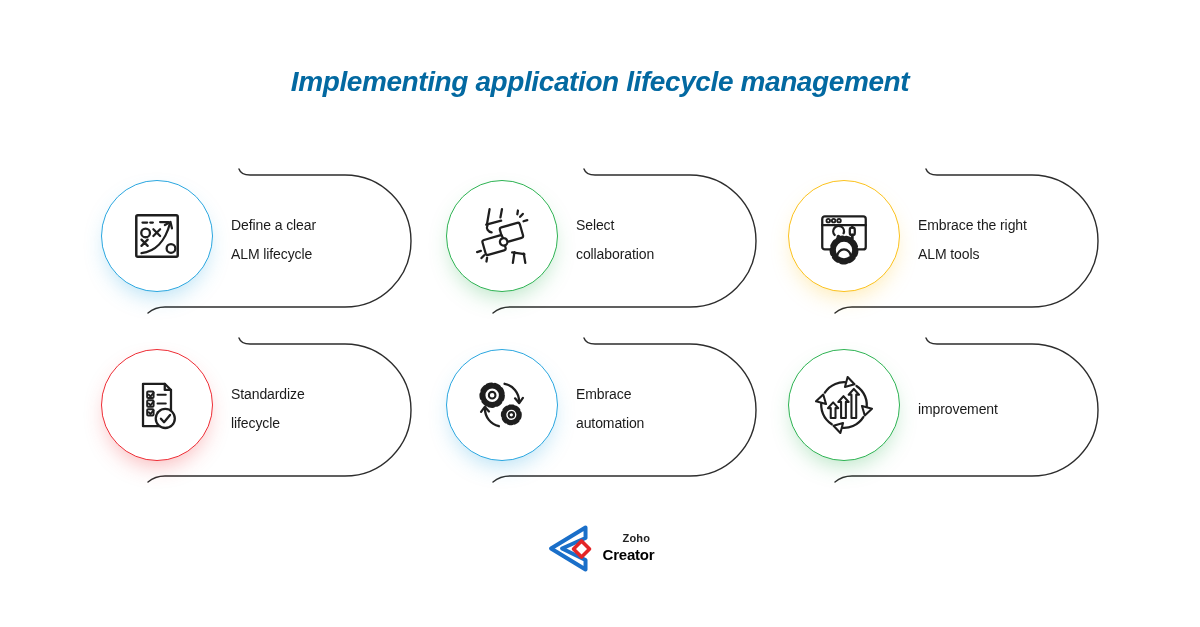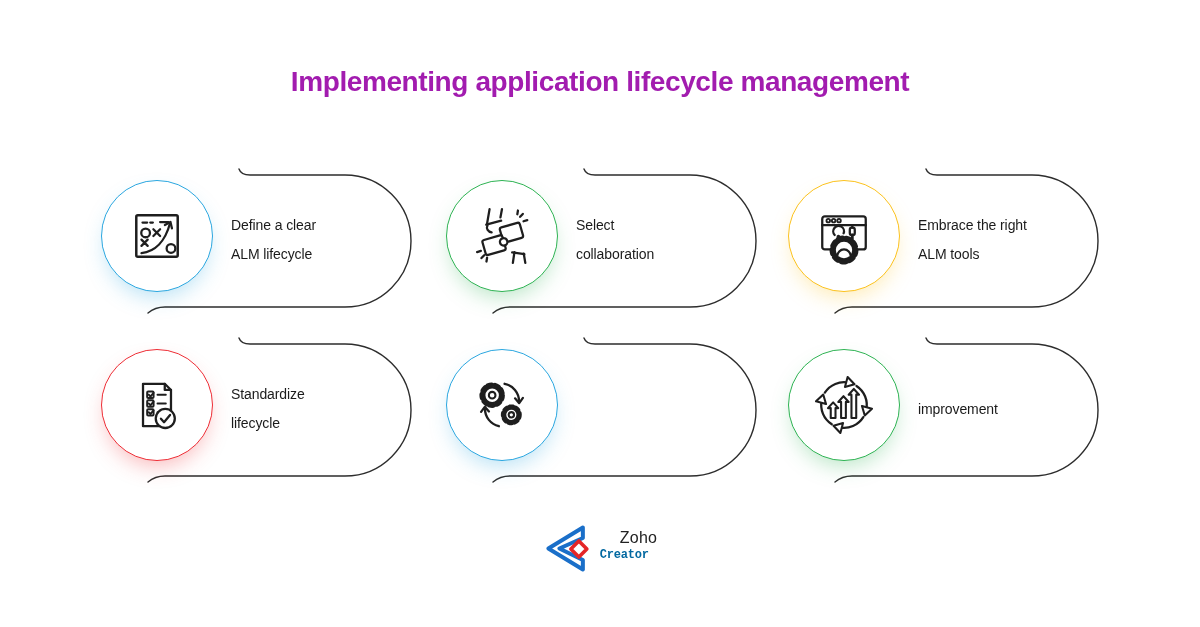--- a/index.html
+++ b/index.html
@@ -5,21 +5,21 @@
   html,body{margin:0;padding:0;}
   body{
     width:1200px;height:627px;position:relative;overflow:hidden;
     background:#ffffff;
     font-family:"Liberation Sans", sans-serif;
   }
   .stage{position:absolute;inset:0;}
   .title{
     position:absolute;left:0;top:66px;width:1200px;
     text-align:center;font-size:28px;font-weight:700;
-    letter-spacing:-0.4px;color:#a21caf;
+    letter-spacing:-0.4px;color:#0369a1;font-style:italic;
   }
   .item{position:absolute;width:340px;height:150px;}
   .capsule{position:absolute;left:0;top:0;}
   .capsule path{
     fill:none;stroke:#2d2d2d;stroke-width:1.4;
     stroke-linecap:round;
   }
   .circle{
     position:absolute;left:14px;top:15px;width:112px;height:112px;
     border-radius:50%;background:#ffffff;
@@ -32,22 +32,22 @@
     font-size:14px;line-height:29px;color:#1b1b1b;letter-spacing:-0.1px;
   }
   .label span{display:block;white-space:nowrap;}
   .glyph{stroke:#1e1e1e;stroke-width:2.2;fill:none;stroke-linecap:round;stroke-linejoin:round;}
   .glyph .wfill{fill:#ffffff;}
   .footer{
     position:absolute;left:50%;top:523px;transform:translateX(-50%);
     display:flex;align-items:center;gap:9px;
   }
   .brandtext{display:flex;flex-direction:column;justify-content:center;}
-  .brand-top{font-size:16px;font-weight:400;color:#222222;letter-spacing:0.2px;line-height:14px;margin-left:20px;}
-  .brand-bottom{font-size:12px;font-weight:700;color:#0369a1;letter-spacing:-0.2px;line-height:20px;font-family:Liberation Mono, monospace;}
+  .brand-top{font-size:11px;font-weight:700;color:#222222;letter-spacing:0.2px;line-height:14px;margin-left:20px;}
+  .brand-bottom{font-size:15px;font-weight:700;color:#000000;letter-spacing:-0.2px;line-height:20px;}
 </style>
 </head>
 <body>
 
 <div class="stage">
 
   <div class="title">Implementing application lifecycle management</div>
 
   <div class="item" style="left:87px;top:165px;">
     <svg class="capsule" width="340" height="160" viewBox="0 0 340 160">
@@ -162,20 +162,24 @@
         <path d="M25 48.5 A17.5 17.5 0 0 1 11.5 31.5"></path>
         <path d="M7.8 34.6 L11.4 29.8 L15.4 34.2"></path>
         <circle cx="18.5" cy="18.5" r="10" stroke-width="4.6" stroke-dasharray="3.8 3.3"></circle>
         <circle class="wfill" cx="18.5" cy="18.5" r="7.6"></circle>
         <circle cx="18.5" cy="18.5" r="3.2" stroke-width="2"></circle>
         <circle cx="37" cy="37.5" r="8" stroke-width="4.2" stroke-dasharray="3.1 2.9"></circle>
         <circle class="wfill" cx="37" cy="37.5" r="6"></circle>
         <circle cx="37" cy="37.5" r="2.6" stroke-width="2"></circle>
       </svg>
     </div>
+    <div class="label">
+      <span>Embrace</span>
+      <span>automation</span>
+    </div>
   </div>
 
   <div class="item" style="left:774px;top:334px;">
     <svg class="capsule" width="340" height="160" viewBox="0 0 340 160">
       <path d="M152 4 Q154 10 163 10 L258 10 A66 66 0 0 1 258 142 L78 142 Q68 142 61 148"></path>
     </svg>
     <div class="circle" style="border-color: rgb(46, 179, 83); box-shadow: rgba(46, 179, 83, 0.35) 0px 10px 22px -6px;">
       <svg class="glyph" width="58" height="58" viewBox="0 0 56 56">
         <circle cx="28" cy="28" r="22" stroke-dasharray="26.5 8" transform="rotate(32 28 28)"></circle>
         <polygon class="wfill" points="-3.6,-5 4.6,0 -3.6,5" transform="rotate(15 28 28) translate(28 6)" stroke-width="2"></polygon>

